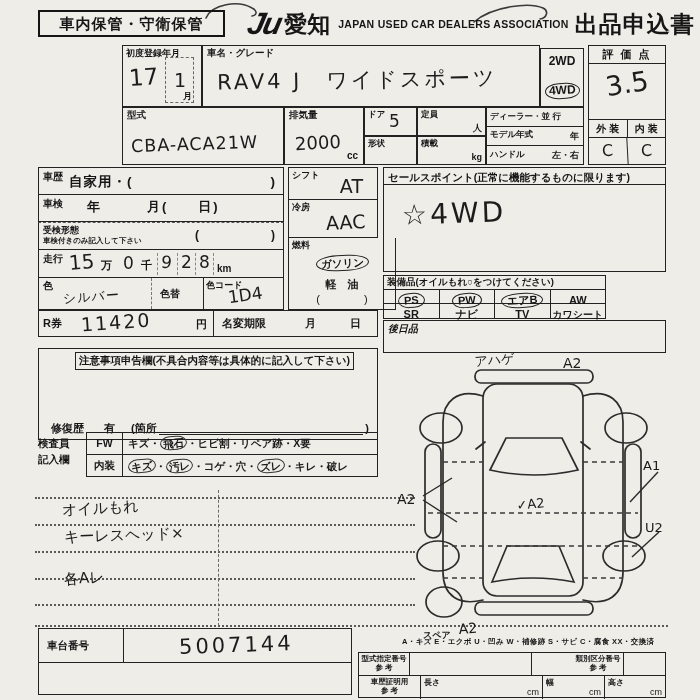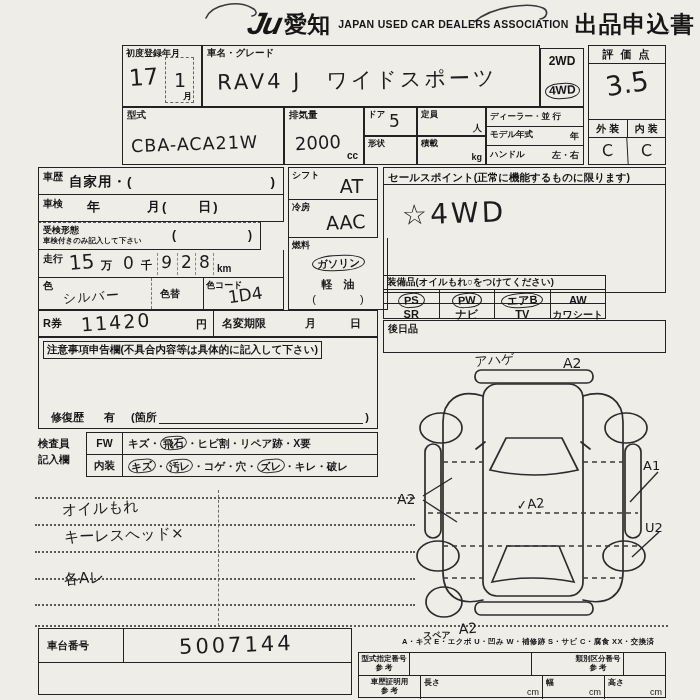--- a/index.html
+++ b/index.html
@@ -20,20 +20,21 @@
 </head>
 <body>
 
 <div class="page">
 
   <svg class="a" style="left:0;top:0;width:700px;height:48px;">
     <path d="M206,18 C212,4 238,0 252,8 C258,11 257,15 252,16" stroke="#3a3a3a" stroke-width="1.6" fill="none" stroke-linecap="round"></path>
     <path d="M474,22 C492,6 530,2 543,8 C549,11 547,18 540,19" stroke="#3a3a3a" stroke-width="1.6" fill="none" stroke-linecap="round"></path>
   </svg>
 
+  <div class="a lb" style="left:38px;top:10px;width:187px;height:27px;border:2.2px solid #141414;font-size:15px;letter-spacing:1px;text-align:center;line-height:24px;">車内保管・守衛保管</div>
   <div class="a" style="left:248px;top:6px;height:36px;display:flex;align-items:center;">
     <span class="lb" style="font-size:31px;font-style:italic;font-weight:900;letter-spacing:-2px;transform:skewX(-12deg);display:inline-block;">Ju</span>
     <span class="lb" style="font-size:23px;margin-left:4px;">愛知</span>
     <span class="lb" style="font-size:10.5px;margin-left:8px;letter-spacing:0.3px;">JAPAN USED CAR DEALERS ASSOCIATION</span>
     <span class="lb" style="font-size:23px;margin-left:6px;letter-spacing:1px;">出品申込書</span>
   </div>
 
 
   <div class="bx" style="left:122px;top:45px;width:80px;height:62px;">
     <div class="a lb" style="left:3px;top:2px;font-size:9px;">初度登録年月</div>
@@ -107,21 +108,21 @@
 
   <div class="bx" style="left:38px;top:167px;width:246px;height:28px;">
     <span class="a lb" style="left:4px;top:3px;font-size:10px;">車歴</span>
     <span class="a lb" style="left:30px;top:6px;font-size:13.5px;letter-spacing:1px;">自家用・(</span>
     <span class="a lb" style="right:8px;top:6px;font-size:13.5px;">)</span>
   </div>
   <div class="bx" style="left:38px;top:195px;width:246px;height:27px;border-top:none;">
     <span class="a lb" style="left:4px;top:3px;font-size:10px;">車検</span>
     <span class="a lb" style="left:48px;top:5px;font-size:13px;letter-spacing:2px;">年　　　月(　　日)</span>
   </div>
-  <div class="bx" style="left:38px;top:222px;width:223px;height:28px;border-top:1.5px dashed #555;">
+  <div class="bx" style="left:38px;top:222px;width:246px;height:28px;border-top:1.5px dashed #555;">
     <span class="a lb" style="left:4px;top:2px;font-size:9px;">受検形態</span>
     <span class="a" style="left:4px;top:14px;font-size:7.5px;font-weight:bold;">車検付きのみ記入して下さい</span>
     <span class="a lb" style="right:8px;top:6px;font-size:12px;">(　　　　　　)</span>
   </div>
   <div class="bx" style="left:38px;top:250px;width:246px;height:28px;border-top:none;">
     <span class="a lb" style="left:4px;top:3px;font-size:10px;">走行</span>
     <span class="a hw" style="left:30px;top:1px;font-size:20px;transform:rotate(-5deg);">15</span>
     <span class="a lb" style="left:62px;top:9px;font-size:11px;">万</span>
     <span class="a hw" style="left:84px;top:4px;font-size:17px;">0</span>
     <span class="a lb" style="left:102px;top:9px;font-size:11px;">千</span>
@@ -147,66 +148,66 @@
   </div>
 
   <div class="bx" style="left:288px;top:167px;width:90px;height:33px;">
     <span class="a lb" style="left:3px;top:2px;font-size:9px;">シフト</span>
     <span class="a hw" style="right:14px;top:8px;font-size:19px;">AT</span>
   </div>
   <div class="bx" style="left:288px;top:200px;width:90px;height:38px;border-top:none;">
     <span class="a lb" style="left:3px;top:2px;font-size:9px;">冷房</span>
     <span class="a hw" style="right:12px;top:12px;font-size:19px;transform:rotate(-3deg);">AAC</span>
   </div>
-  <div class="bx" style="left:288px;top:238px;width:100px;height:72px;border-top:none;">
+  <div class="bx" style="left:288px;top:238px;width:108px;height:72px;border-top:none;">
     <span class="a lb" style="left:3px;top:2px;font-size:9px;">燃料</span>
     <div class="a" style="left:0;top:15px;width:100%;text-align:center;">
       <span class="lb circ" style="font-size:10.5px;padding:1px 4px;">ガソリン</span>
     </div>
     <div class="a lb" style="left:0;top:40px;width:100%;text-align:center;font-size:11px;">軽　油</div>
     <div class="a" style="left:0;bottom:3px;width:100%;text-align:center;font-size:11px;">(　　　　)</div>
   </div>
 
-  <div class="bx" style="left:383px;top:167px;width:283px;height:126px;">
+  <div class="bx" style="left:383px;top:167px;width:283px;height:105px;">
     <div class="a lb" style="left:0;top:0;width:100%;height:17px;border-bottom:1.5px solid #222;font-size:10.5px;padding:3px 0 0 4px;">セールスポイント(正常に機能するものに限ります)</div>
     <div class="a hw" style="left:18px;top:30px;font-size:28px;letter-spacing:3px;transform:rotate(-2deg);">☆4WD</div>
   </div>
 
   <div class="bx" style="left:383px;top:275px;width:223px;height:44px;">
     <div class="a lb" style="left:0;top:0;width:100%;height:14px;border-bottom:1.3px solid #222;font-size:9.5px;padding:1px 0 0 3px;">装備品(オイルもれ○をつけてください)</div>
     <div class="a" style="left:0;top:14px;width:100%;height:14px;border-bottom:1.3px solid #222;display:flex;">
       <div class="cell" style="flex:1;border-right:1.3px solid #222;text-align:center;"><span class="lb circ" style="font-size:11px;">PS</span></div>
       <div class="cell" style="flex:1;border-right:1.3px solid #222;text-align:center;"><span class="lb circ" style="font-size:11px;">PW</span></div>
       <div class="cell" style="flex:1;border-right:1.3px solid #222;text-align:center;"><span class="lb circ" style="font-size:11px;">エアB</span></div>
       <div class="cell" style="flex:1;text-align:center;"><span class="lb" style="font-size:11px;">AW</span></div>
     </div>
     <div class="a" style="left:0;top:28px;width:100%;height:14px;display:flex;">
       <div class="cell" style="flex:1;border-right:1.3px solid #222;text-align:center;"><span class="lb" style="font-size:11px;">SR</span></div>
       <div class="cell" style="flex:1;border-right:1.3px solid #222;text-align:center;"><span class="lb" style="font-size:11px;">ナビ</span></div>
       <div class="cell" style="flex:1;border-right:1.3px solid #222;text-align:center;"><span class="lb" style="font-size:11px;">TV</span></div>
       <div class="cell" style="flex:1;text-align:center;"><span class="lb" style="font-size:10px;">カワシート</span></div>
     </div>
   </div>
   <div class="bx" style="left:383px;top:320px;width:283px;height:33px;">
-    <span class="a lb" style="left:4px;top:2px;font-size:10px;">後日品</span>
+    <span class="a lb" style="left:4px;top:2px;font-size:10px;font-style:italic;">後日品</span>
   </div>
 
   <div class="bx" style="left:38px;top:310px;width:340px;height:27px;">
     <div class="a" style="left:0;top:0;width:175px;height:100%;border-right:1.5px solid #222;">
       <span class="a lb" style="left:4px;top:6px;font-size:11px;">R券</span>
       <span class="a hw" style="left:42px;top:1px;font-size:19px;letter-spacing:2px;transform:rotate(-4deg);">11420</span>
       <span class="a lb" style="right:6px;top:7px;font-size:11px;">円</span>
     </div>
     <div class="a" style="left:175px;top:0;right:0;height:100%;">
       <span class="a lb" style="left:8px;top:6px;font-size:11px;">名変期限</span>
       <span class="a lb" style="right:12px;top:6px;font-size:11px;letter-spacing:4px;">月　　日</span>
     </div>
   </div>
 
-  <div class="bx" style="left:38px;top:337px;width:340px;height:92px;">
+  <div class="bx" style="left:38px;top:348px;width:340px;height:92px;padding-left:32px;">
     <span class="lb" style="display:inline-block;margin:3px 0 0 4px;border:1.3px solid #222;padding:1px 3px;font-size:10.5px;">注意事項申告欄(不具合内容等は具体的に記入して下さい)</span>
     <div class="a" style="left:12px;right:8px;bottom:4px;display:flex;align-items:flex-end;">
       <span class="lb" style="font-size:11px;">修復歴</span>
       <span class="lb" style="font-size:11px;margin-left:20px;">有</span>
       <span class="lb" style="font-size:11px;margin-left:16px;">(箇所</span>
       <span style="flex:1;border-bottom:1.4px solid #222;height:12px;margin:0 2px;"></span>
       <span class="lb" style="font-size:11px;">)</span>
     </div>
   </div>
 

